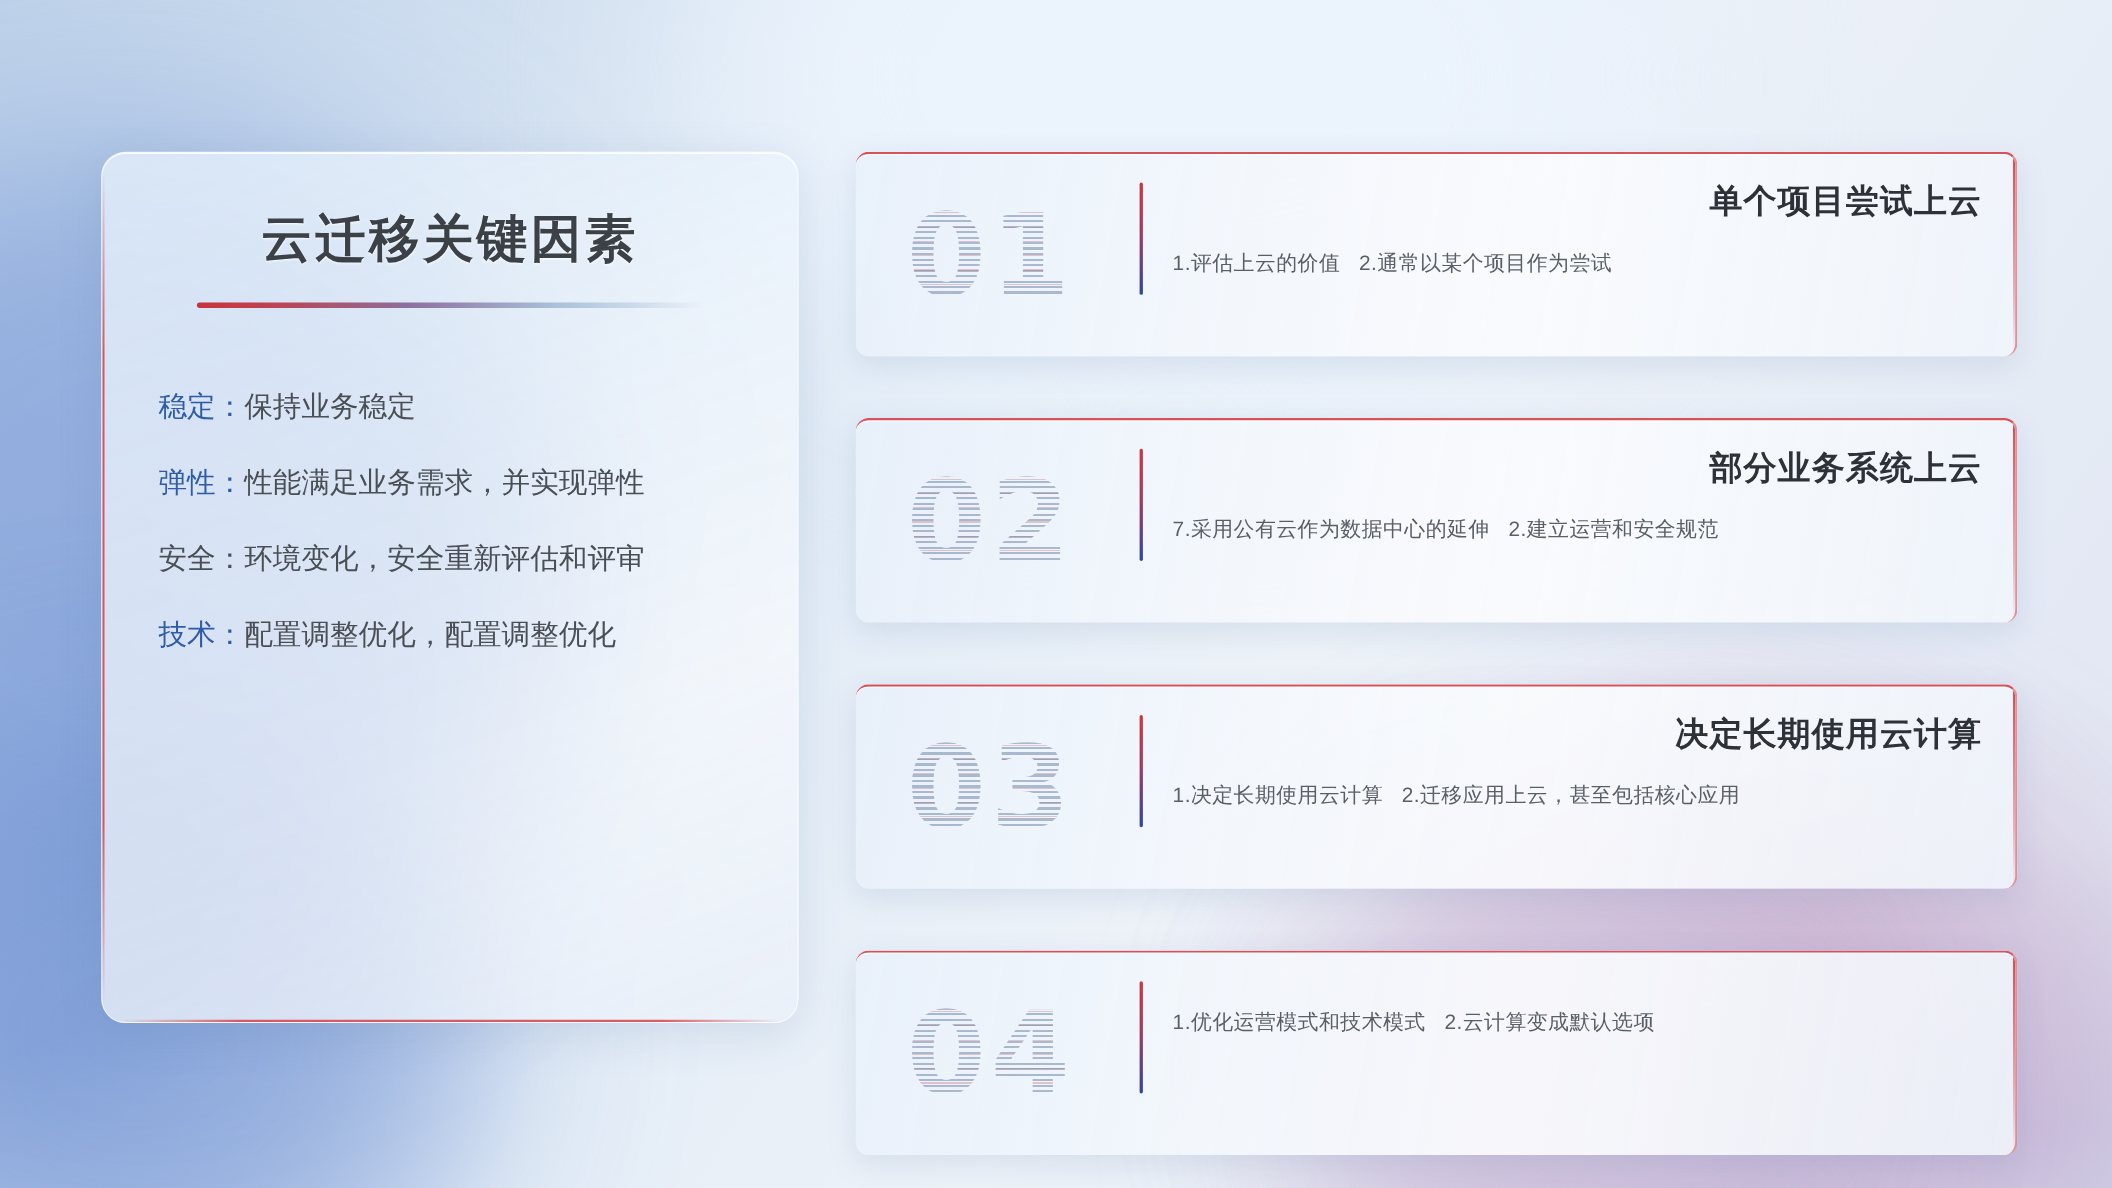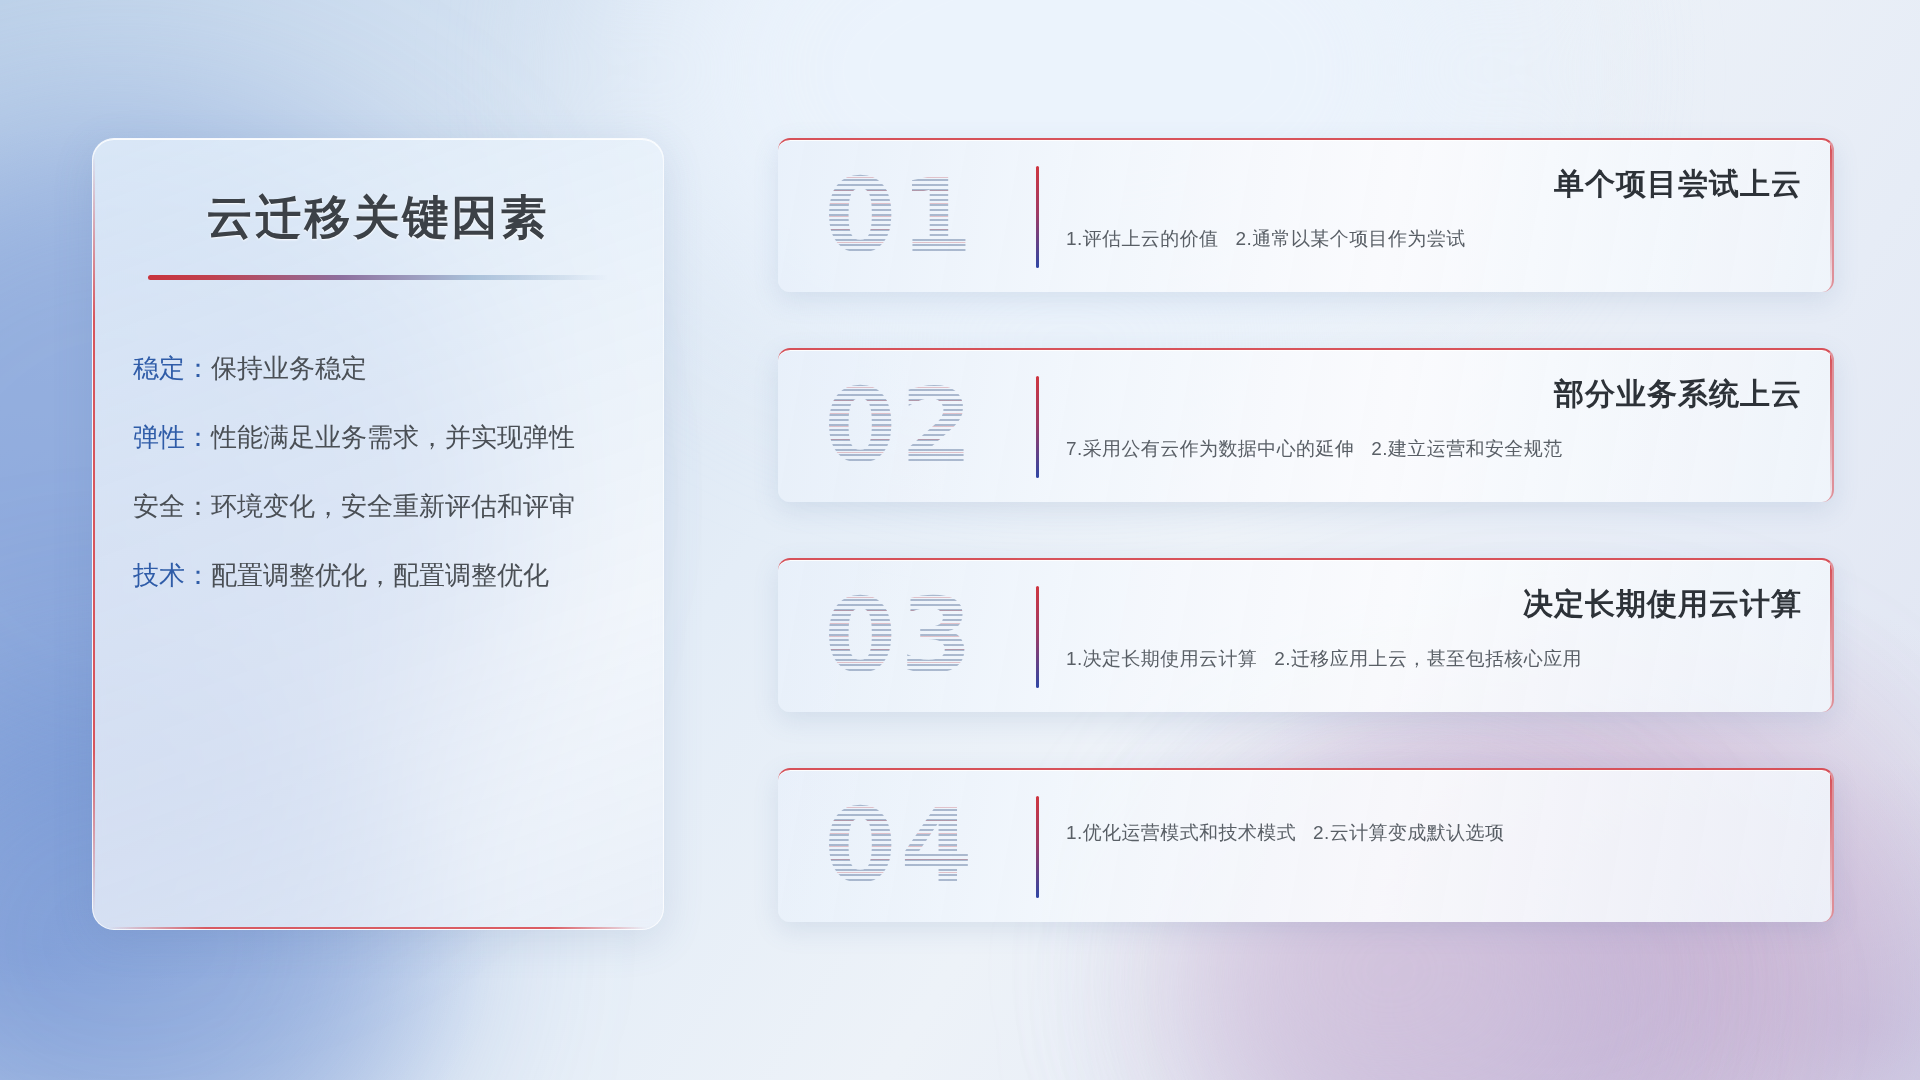--- a/index.html
+++ b/index.html
@@ -35,32 +35,31 @@
   .blob-b { left: -180px; top: 660px;  width: 620px; height: 560px; background: rgba(96,133,205,0.42); }
   .blob-c { right: 30px;  bottom: -180px; width: 680px; height: 560px; background: rgba(199,166,201,0.45); }
   .blob-d { right: 240px; bottom: -120px; width: 460px; height: 380px; background: rgba(163,150,205,0.40); }
   .blob-e { left: 620px;  top: -240px;  width: 900px; height: 620px; background: rgba(236,243,252,0.92); }
   .blob-f { left: 1180px; bottom: -60px; width: 420px; height: 340px; background: rgba(226,210,226,0.5); }
 
   
   .left-card {
     position: absolute;
     left: 92px; top: 138px;
-    width: 572px; height: 792px;
+    width: 634px; height: 792px;
     border-radius: 22px;
     background: linear-gradient(160deg,
         rgba(226,238,250,0.82) 0%,
         rgba(240,246,252,0.74) 38%,
         rgba(248,250,253,0.70) 66%,
         rgba(234,240,249,0.78) 100%);
     border: 1px solid rgba(255,255,255,0.72);
     box-shadow: 0 10px 40px rgba(90,120,170,0.16), inset 0 1px 0 rgba(255,255,255,0.9);
     backdrop-filter: blur(6px);
     overflow: hidden;
-    font-family: Liberation Serif, serif;
   }
   .left-card::before {
     content: "";
     position: absolute;
     left: 0; top: 14px; bottom: 14px;
     width: 2px;
     border-radius: 2px;
     background: linear-gradient(180deg, rgba(215,80,85,0.0) 0%, rgba(215,60,66,0.85) 22%, rgba(215,60,66,0.85) 78%, rgba(215,80,85,0.0) 100%);
   }
   .left-card::after {
@@ -82,41 +81,41 @@
     text-shadow: 0 1px 2px rgba(255,255,255,0.9);
   }
   .title-rule {
     margin: 26px auto 0;
     width: 460px; height: 5px;
     border-radius: 3px;
     background: linear-gradient(90deg, #c8333c 0%, #c0414f 14%, #8d6f9e 42%, #a8bfd8 70%, rgba(200,220,238,0.0) 100%);
   }
 
   .factor-list {
-    margin: 76px 0 0 40px;
+    margin: 76px 0 0 51px;
   }
   .factor-row {
     display: block;
     font-size: 26px;
     line-height: 1;
     margin-bottom: 43px;
     white-space: nowrap;
   }
   .factor-row:last-child { margin-bottom: 0; }
   .f-label { color: #2f5ca8; }
   .f-label.plain { color: #4a4f55; }
   .f-text { color: #4a4f55; }
 
   
   .steps { position: absolute; left: 778px; top: 138px; }
 
   .step-card {
     position: relative;
     width: 1056px;
-    height: 154px;
+    height: 186px;
     margin-bottom: 56px;
     border-radius: 12px;
     background: linear-gradient(100deg,
         rgba(232,240,250,0.88) 0%,
         rgba(243,247,252,0.90) 30%,
         rgba(250,251,253,0.92) 58%,
         rgba(240,245,251,0.88) 100%);
     border-top: 2px solid rgba(212,64,72,0.9);
     border-right: 2px solid rgba(212,64,72,0.55);
     box-shadow: 0 8px 26px rgba(90,120,170,0.15), inset 0 1px 0 rgba(255,255,255,0.85);

